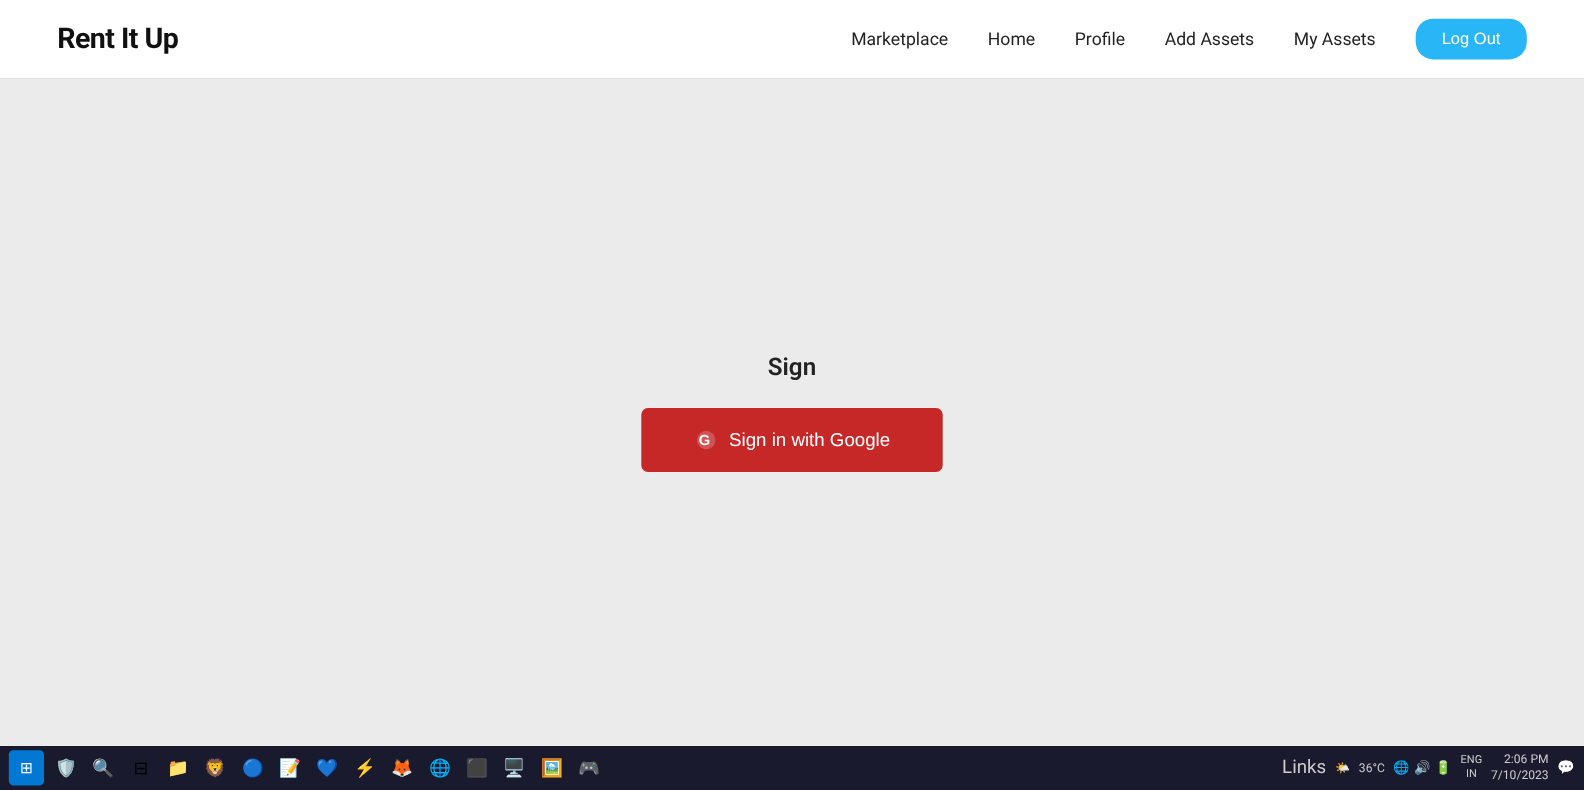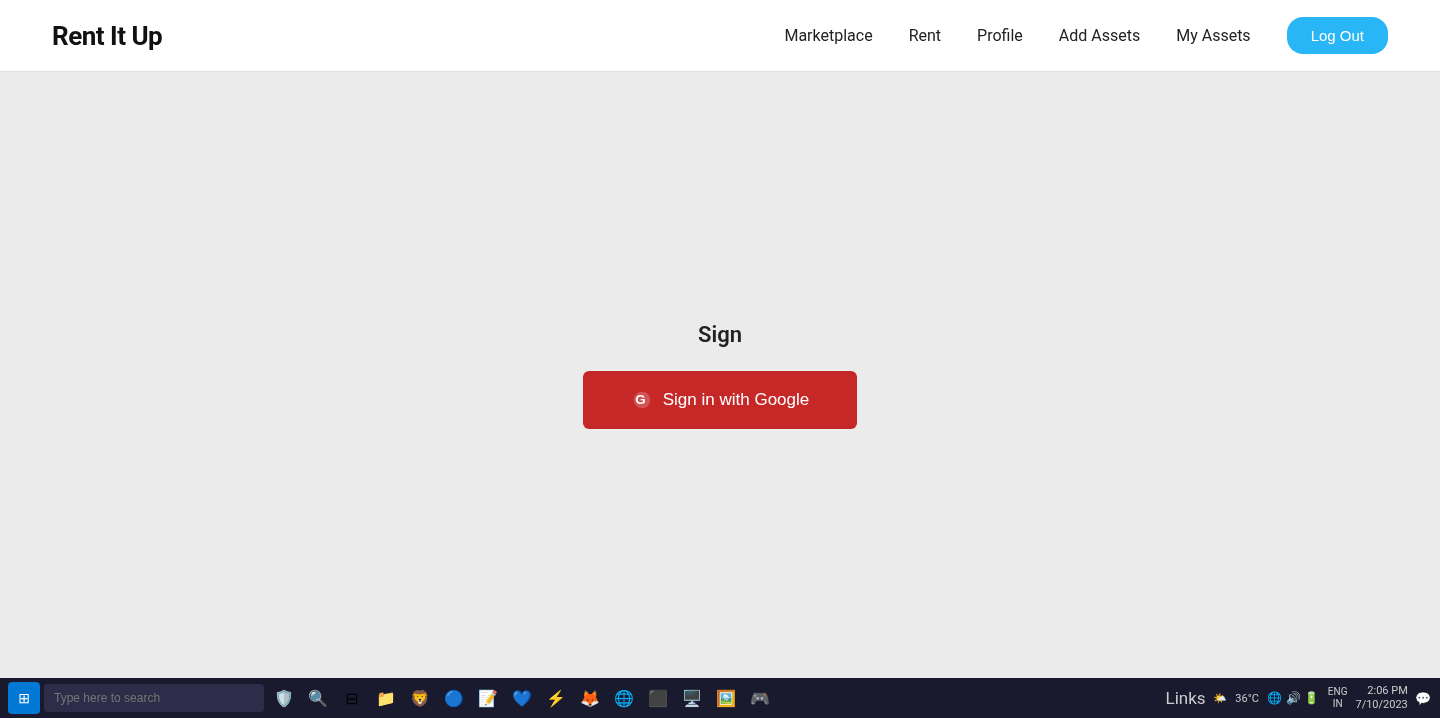--- a/index.html
+++ b/index.html
@@ -197,21 +197,21 @@
       color: #ccc;
     }
   </style>
 </head>
 <body>
 
 <nav class="navbar">
   <span class="navbar-brand">Rent It Up</span>
   <div class="navbar-links">
     <a class="nav-link" href="#">Marketplace</a>
-    <a class="nav-link" href="#">Rent</a>
+    <a class="nav-link" href="#">Home</a>
     <a class="nav-link" href="#">Profile</a>
     <a class="nav-link" href="#">Add Assets</a>
     <a class="nav-link" href="#">My Assets</a>
     <button class="logout-btn">Log Out</button>
   </div>
 </nav>
 
 <main class="main-content">
   <h2 class="login-title">Sign</h2>
   <button class="google-sign-in-btn">
@@ -220,21 +220,20 @@
         <circle cx="12" cy="12" r="10" fill="white" opacity="0.2"></circle>
         <text x="4" y="17" font-size="16" font-weight="700" fill="white" font-family="sans-serif">G</text>
       </svg>
     </span>
     <span>Sign in with Google</span>
   </button>
 </main>
 
 <div class="taskbar">
   <div class="taskbar-start">⊞</div>
-  <input class="taskbar-search" type="text" placeholder="Type here to search" style="">
   <div class="taskbar-apps">
     <div class="taskbar-app" title="Norton">🛡️</div>
     <div class="taskbar-app" title="Search">🔍</div>
     <div class="taskbar-app" title="Task View">⊟</div>
     <div class="taskbar-app" title="File Explorer">📁</div>
     <div class="taskbar-app" title="Brave">🦁</div>
     <div class="taskbar-app" title="Chrome">🔵</div>
     <div class="taskbar-app" title="Notion">📝</div>
     <div class="taskbar-app" title="VS Code">💙</div>
     <div class="taskbar-app" title="Warp">⚡</div>

